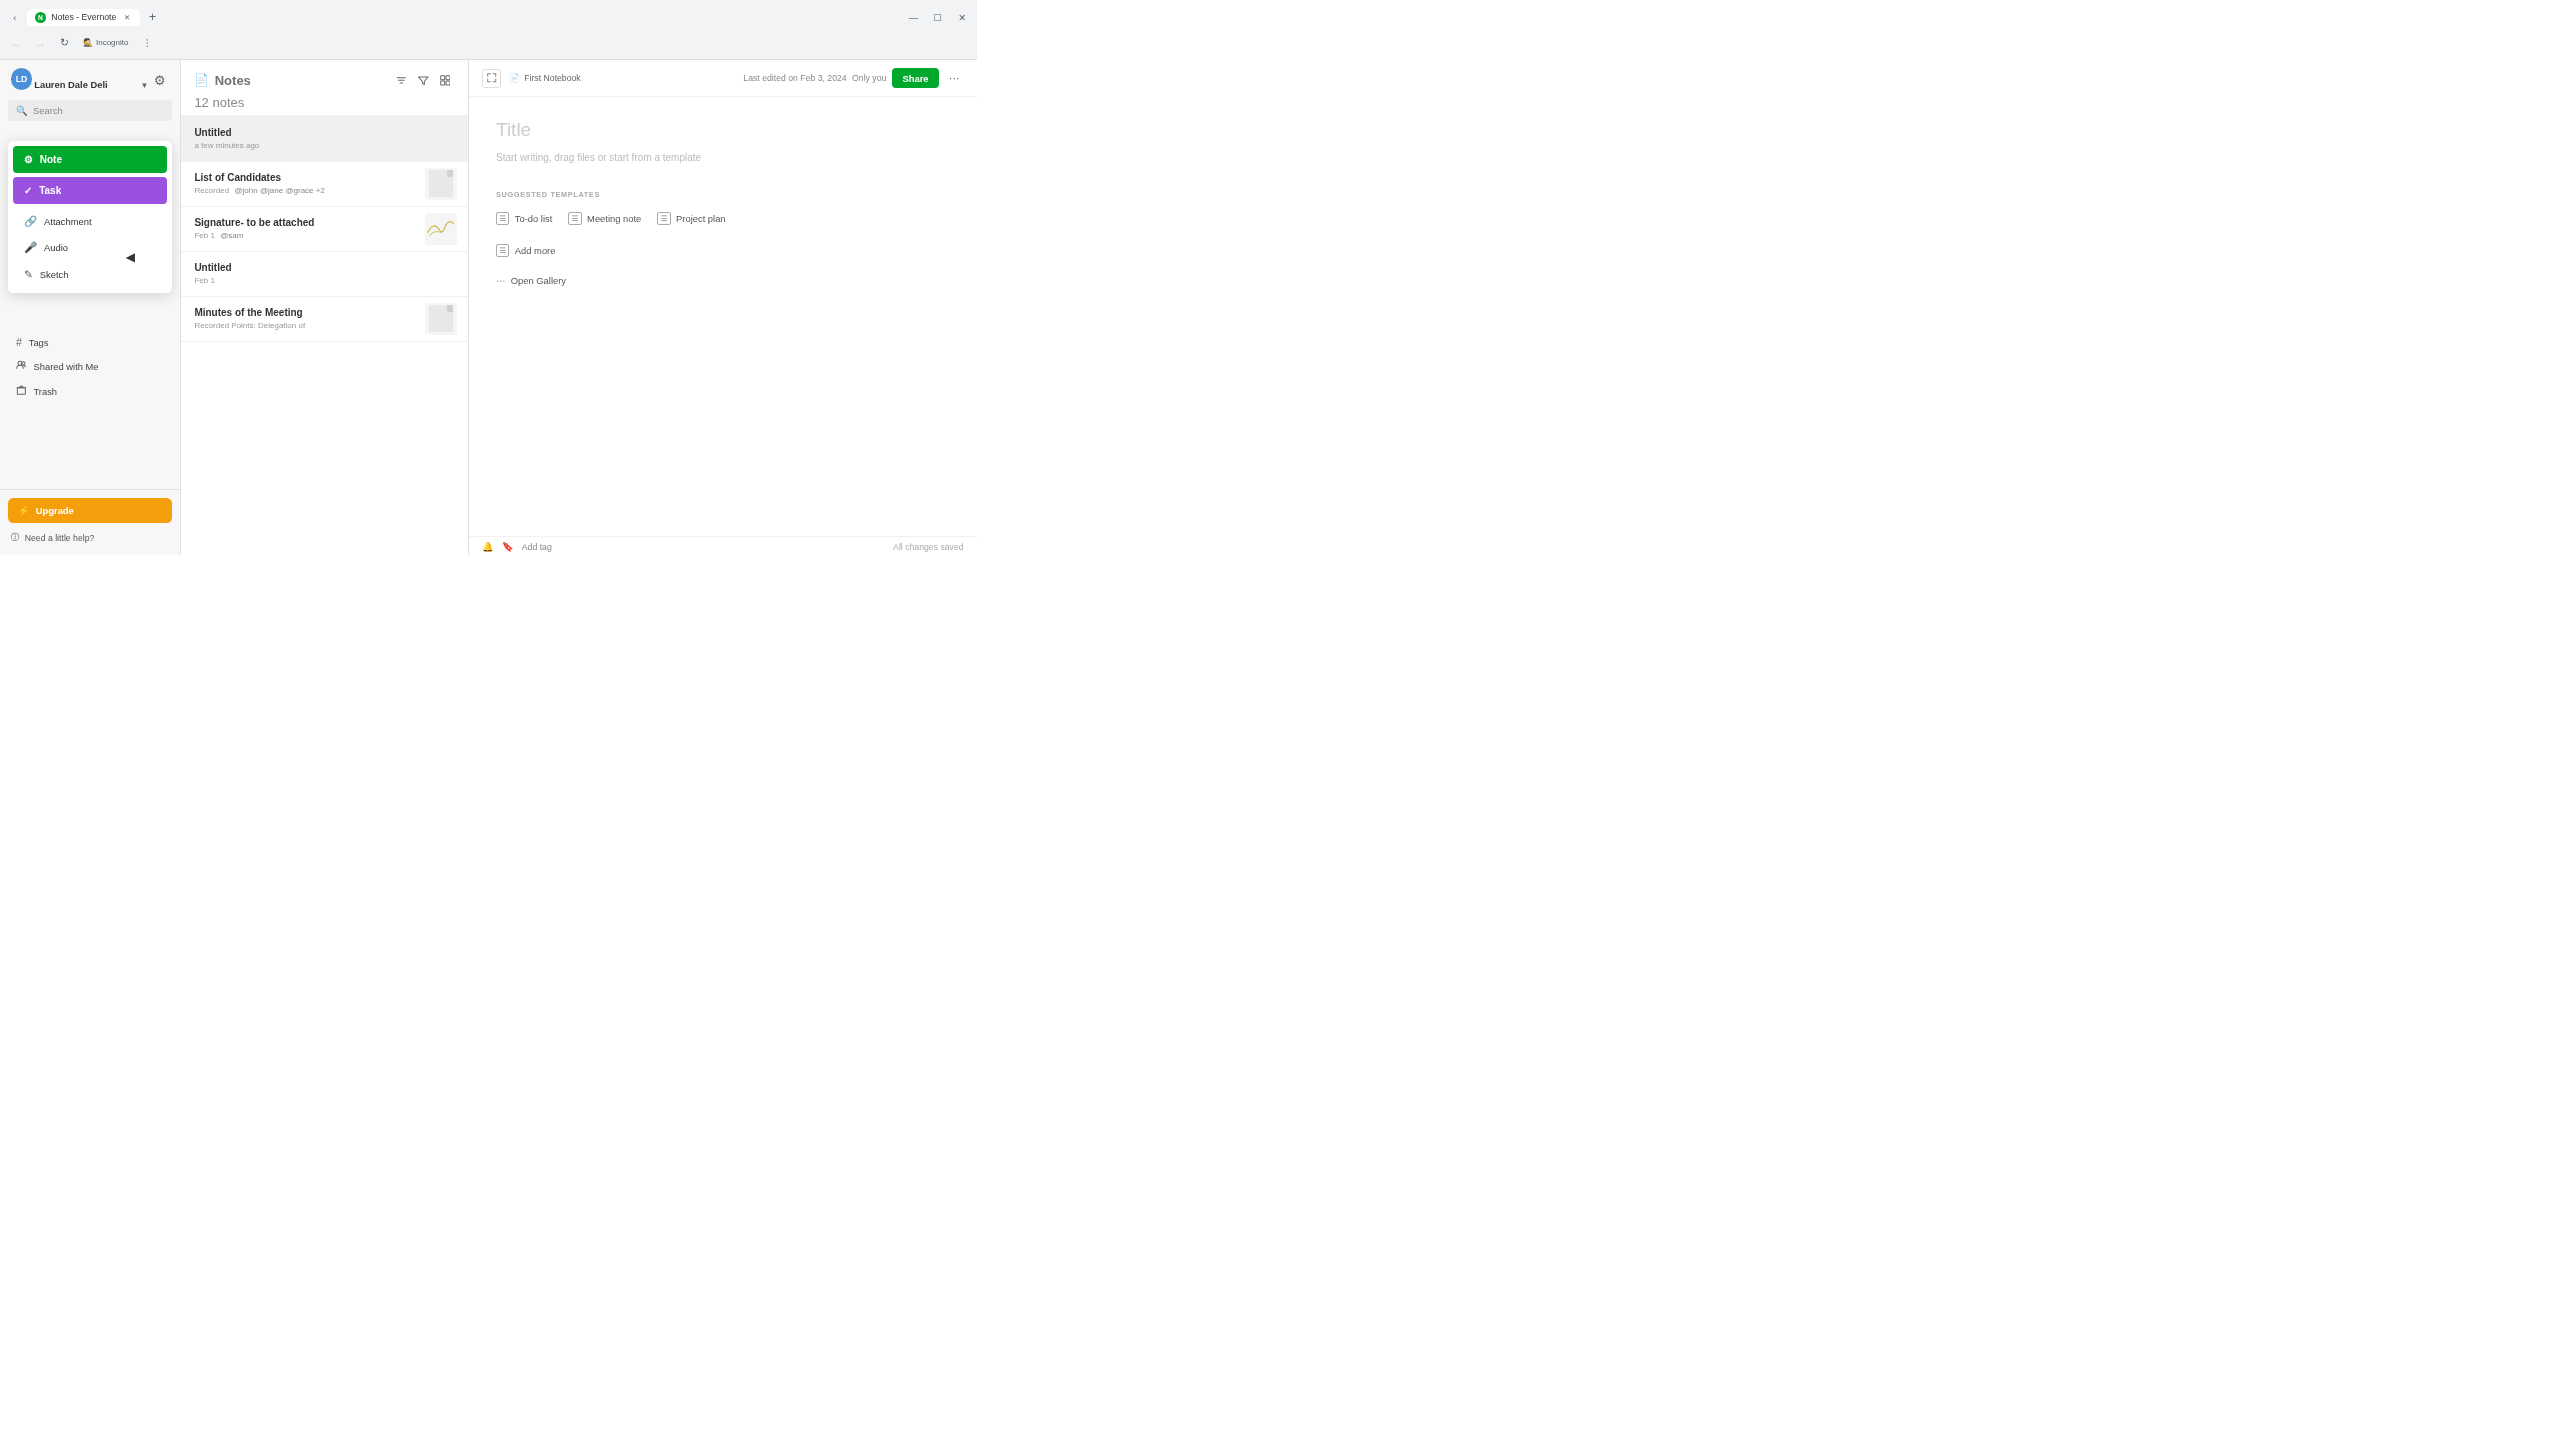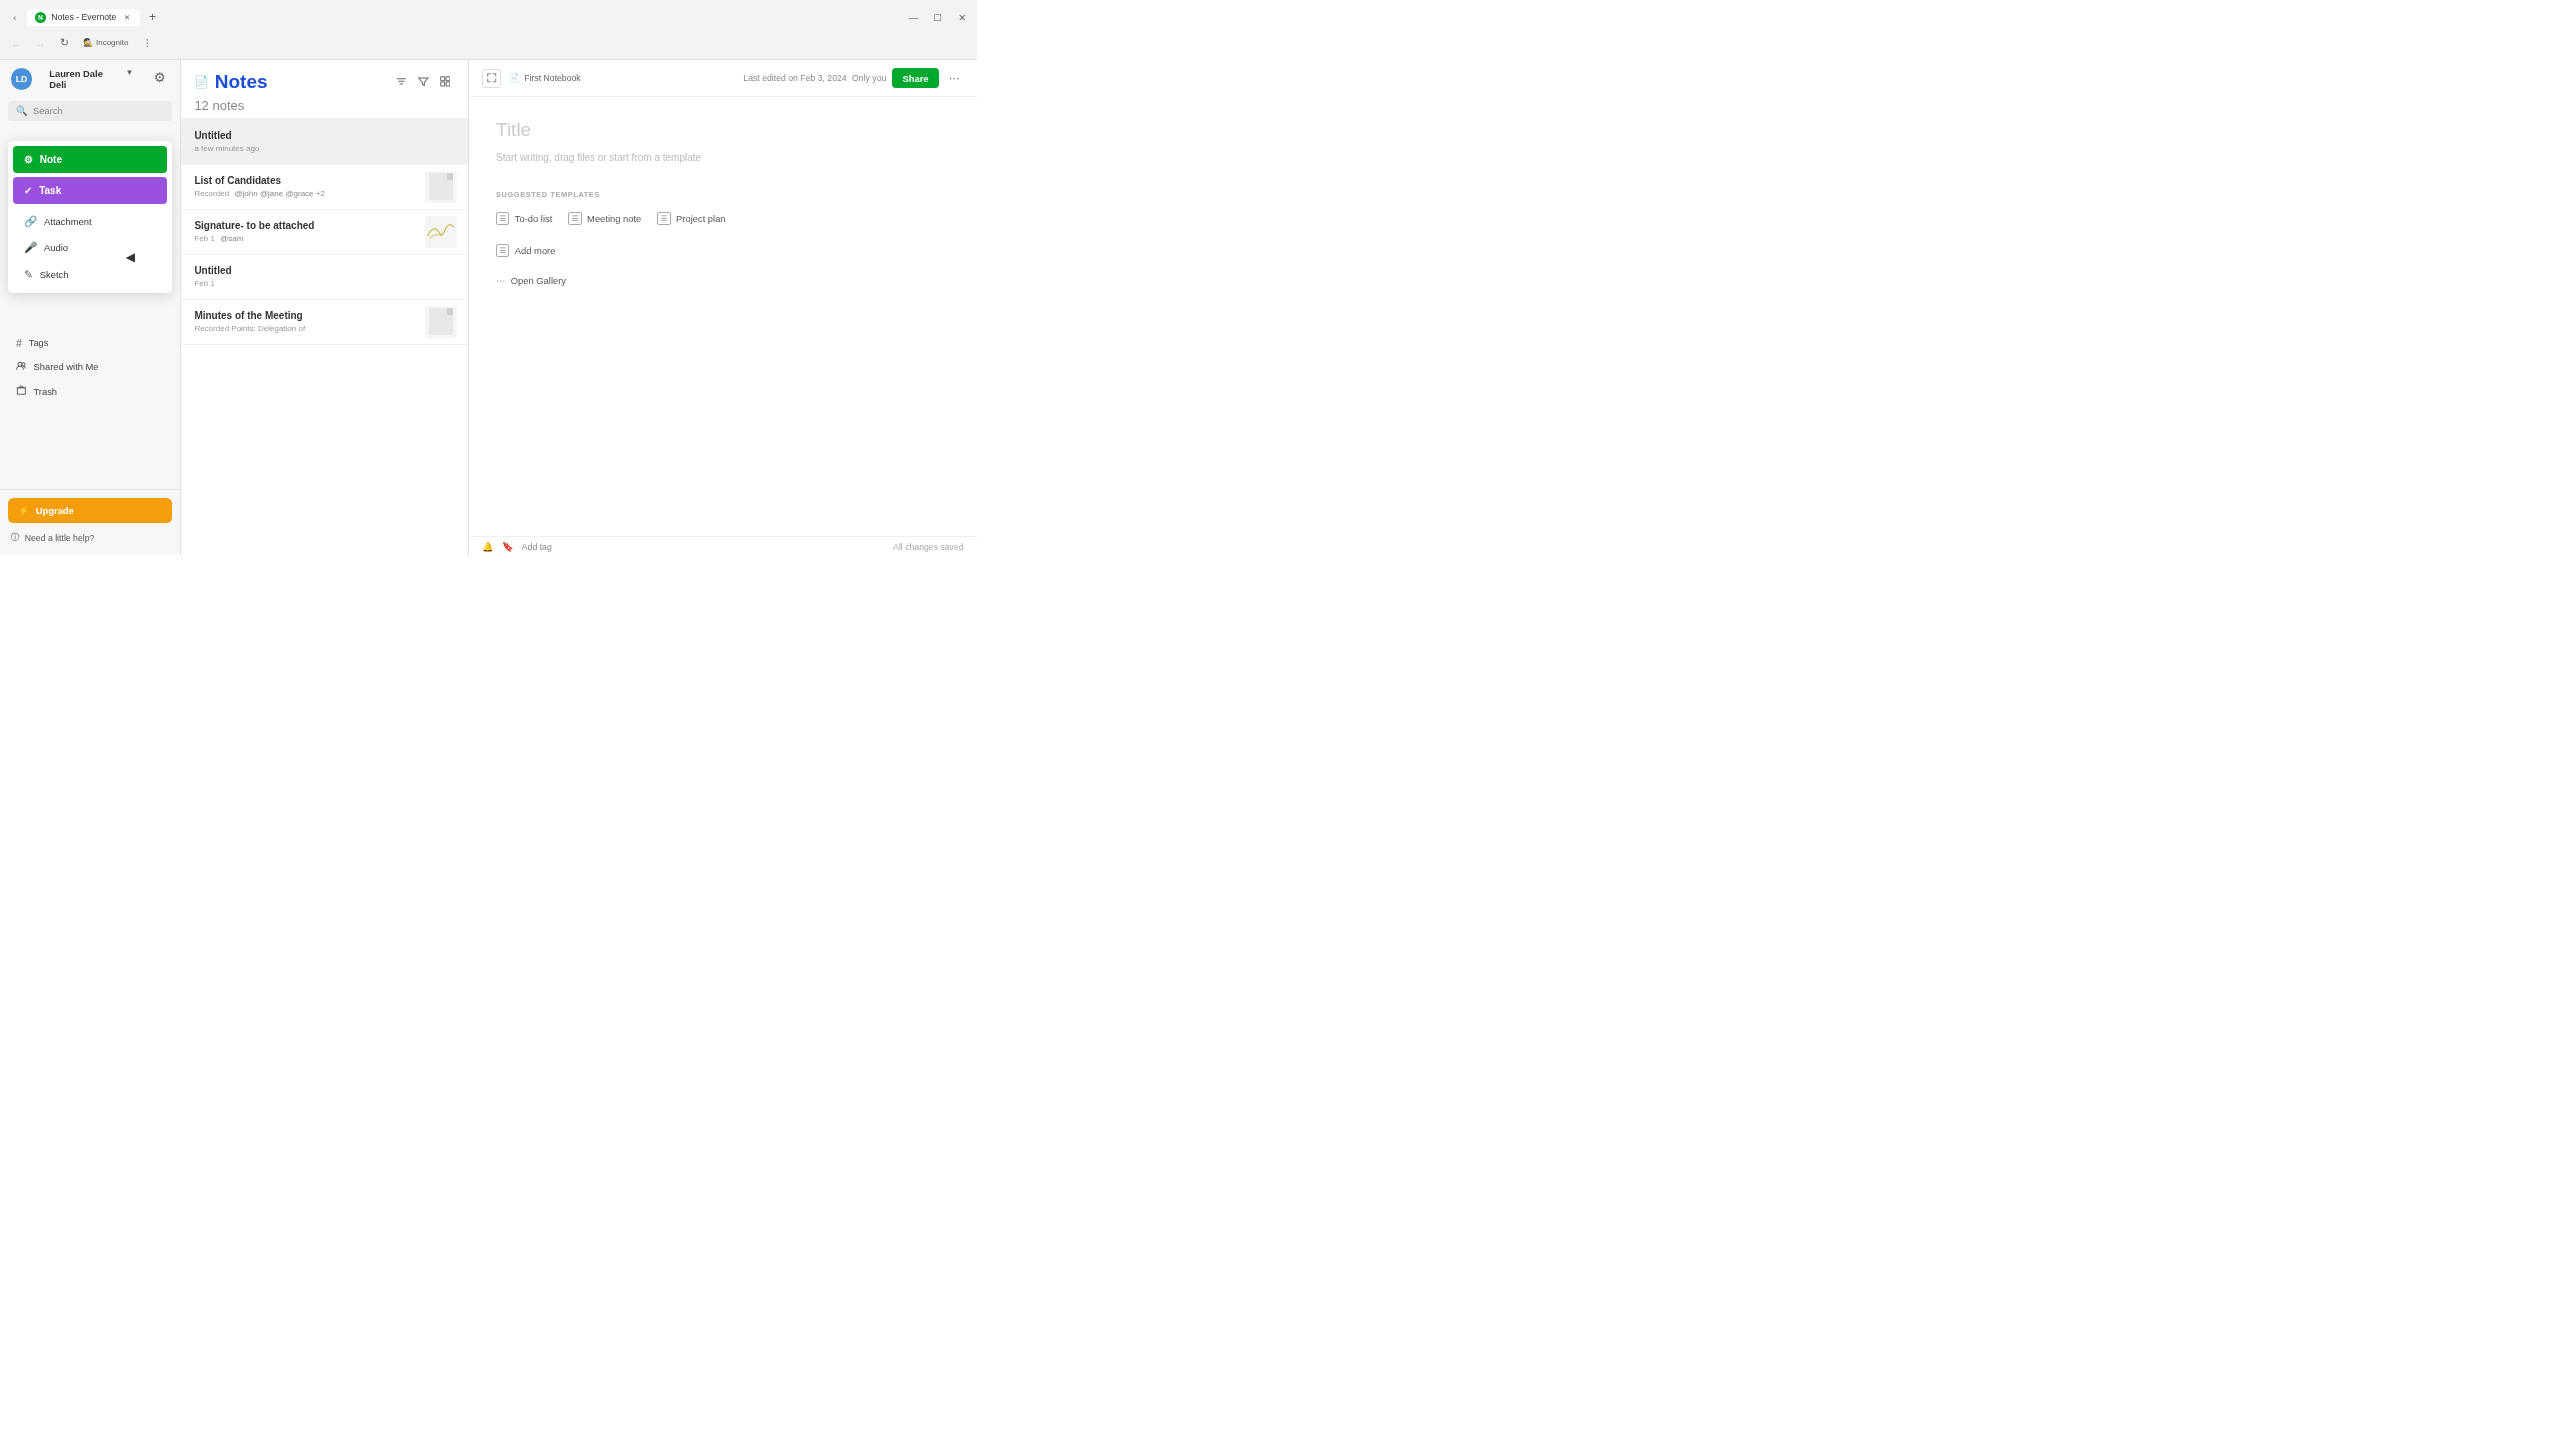--- a/index.html
+++ b/index.html
@@ -162,23 +162,23 @@
       background: #f7f7f7;
       border-right: 0.7px solid #e0e0e0;
       display: flex;
       flex-direction: column;
       position: relative;
       overflow: hidden;
     }
 
     .sidebar-header {
       display: flex;
-      align-items: flex-start;
+      align-items: flex-end;
       padding: 8px 10.7px;
-      gap: 17px;
+      gap: 2px;
     }
     .user-avatar {
       width: 21.5px; height: 21.5px;
       border-radius: 50%;
       background: #4a90d9;
       display: flex; align-items: center; justify-content: center;
       color: white;
       font-size: 8.7px;
       font-weight: bold;
       overflow: hidden;
@@ -330,21 +330,21 @@
     .notes-list-header {
       padding: 10.7px 13.4px 5.4px;
       border-bottom: 0.7px solid #f0f0f0;
     }
     .notes-title-row {
       display: flex;
       align-items: center;
       gap: 5.4px;
       margin-bottom: 5.4px;
     }
-    .notes-title { font-size: 19px; font-weight: 600; color: #1d4ed8; }
+    .notes-title { font-size: 13px; font-weight: 600; color: #737373; }
     .notes-count { font-size: 13px; color: #888; margin-top: 2.7px; }
     .notes-toolbar-btn {
       width: 19px; height: 19px;
       border-radius: 2.7px;
       border: none;
       background: transparent;
       cursor: pointer;
       display: flex; align-items: center; justify-content: center;
       color: #666;
       font-size: 9.4px;

